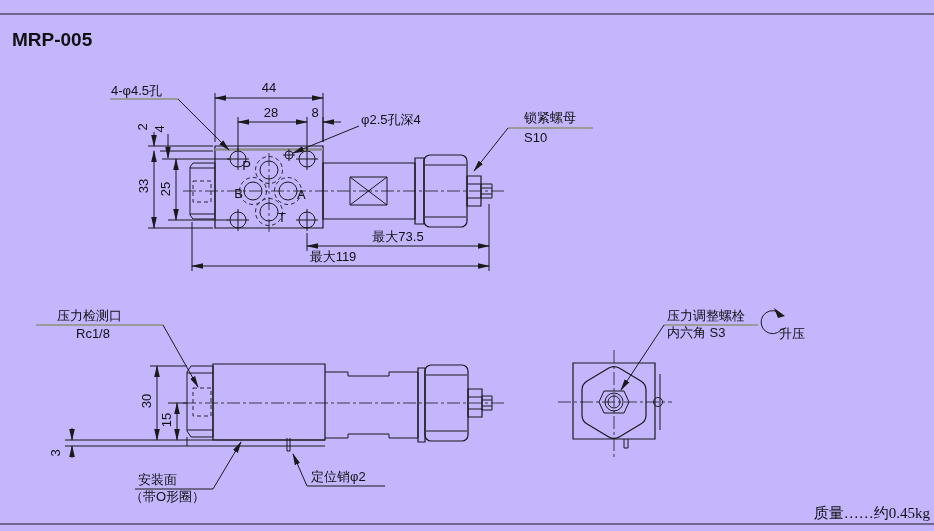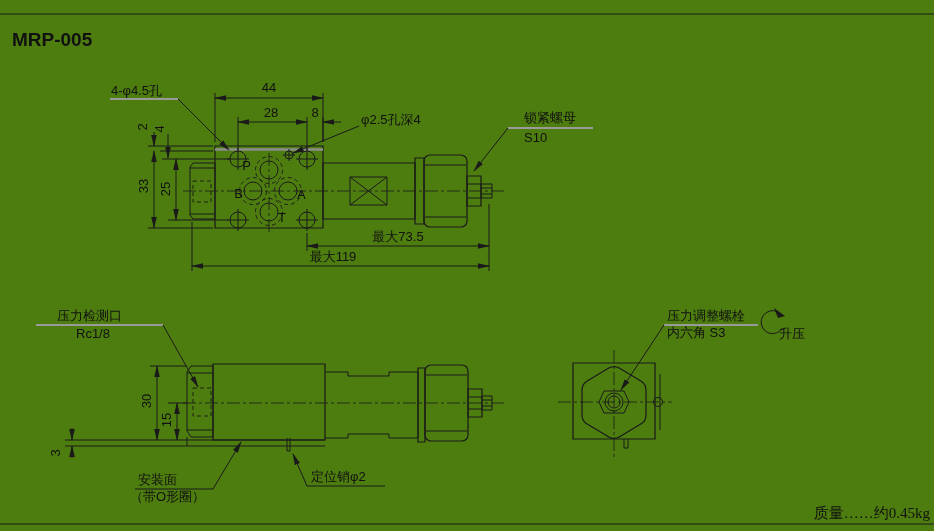--- a/index.html
+++ b/index.html
@@ -1,16 +1,16 @@
 <!DOCTYPE html>
 <html><head>
 <meta charset="utf-8">
 <style>
   html,body{margin:0;padding:0;background:#ffffff;}
-  .wrap{width:934px;height:531px;position:relative;background:#4d7c0f;overflow:hidden;}
+  .wrap{width:934px;height:531px;position:relative;background:#c4b5fd;overflow:hidden;}
   svg{display:block;}
   svg *{vector-effect:non-scaling-stroke;}
   .ln{fill:none;stroke:#1a1a1a;stroke-width:1;}
   .lnt{fill:none;stroke:#1a1a1a;stroke-width:1.2;}
   .gray{fill:none;stroke:#8d8d8d;stroke-width:2.4;}
   .grayu{fill:none;stroke:#9a9a9a;stroke-width:2;}
   .cl{fill:none;stroke:#1a1a1a;stroke-width:0.8;stroke-dasharray:13 3 3 3;}
   .dash{fill:none;stroke:#1a1a1a;stroke-width:0.9;stroke-dasharray:4 3;}
   text{font-family:"Liberation Sans","DejaVu Sans",sans-serif;font-size:13px;fill:#111;}
   .dimtxt{font-size:13px;}

